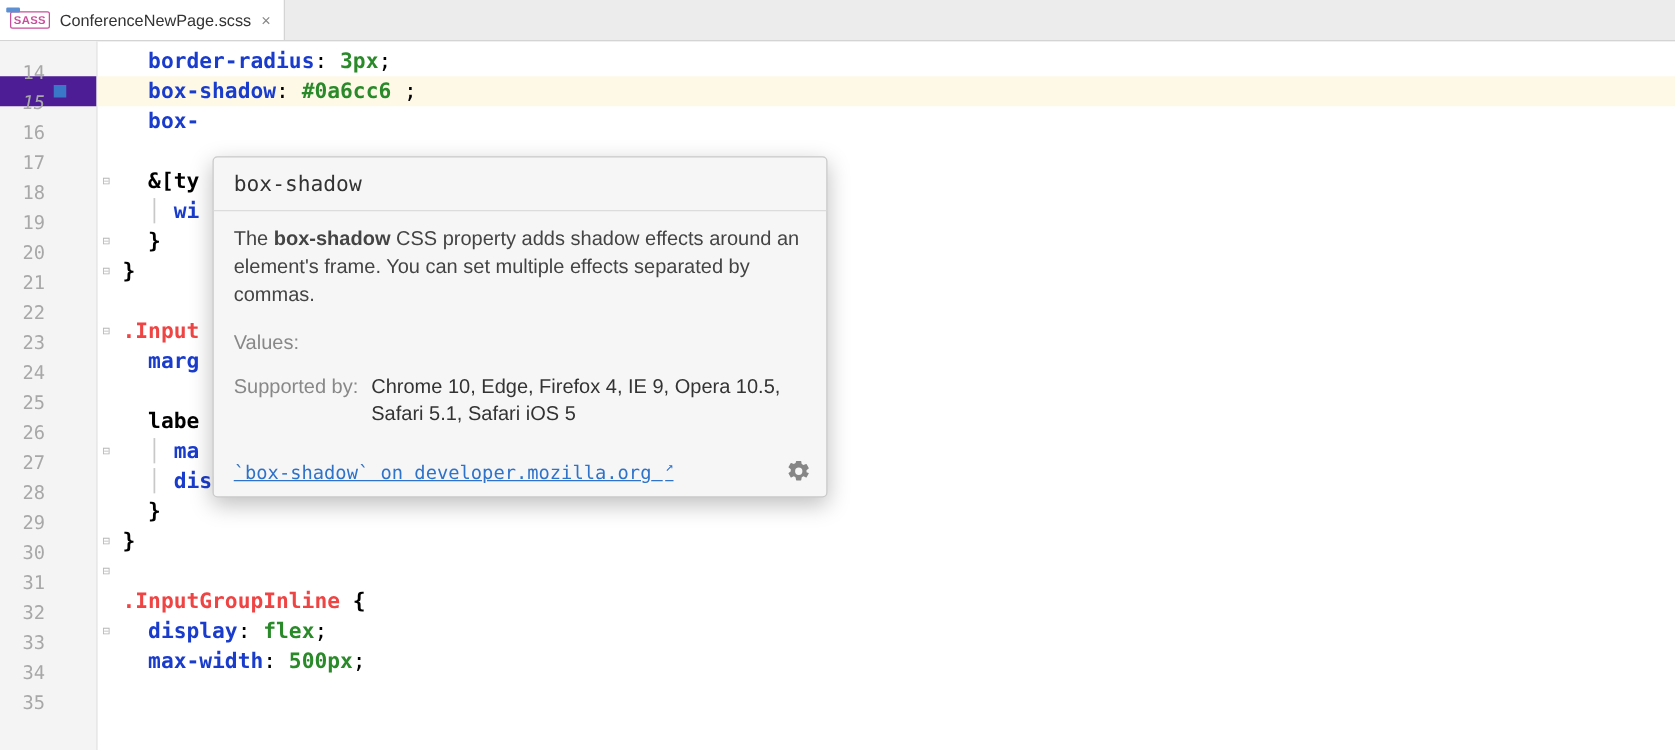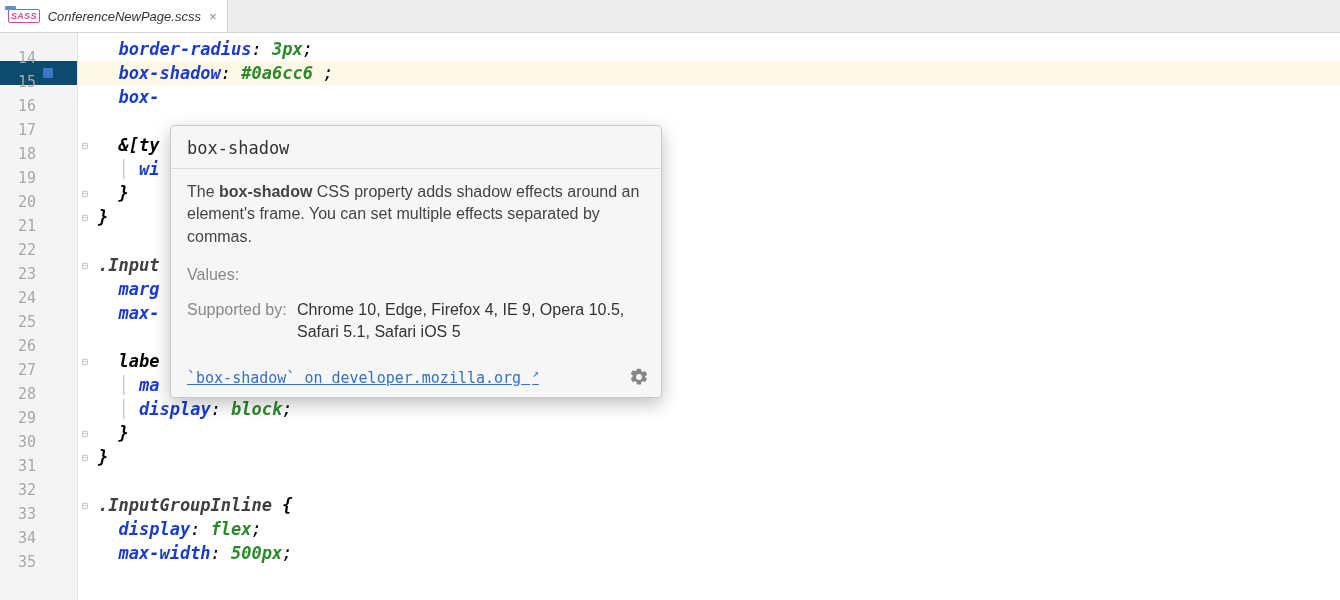--- a/index.html
+++ b/index.html
@@ -1,34 +1,34 @@
 <!DOCTYPE html>
 <html><head>
 <meta charset="utf-8">
 <style>
   html,body{margin:0;padding:0;font-family:"Menlo","Consolas",monospace;font-size:16px;background:#fff;color:#000;}
   .window{width:1340px;height:600px;overflow:hidden;position:relative;background:#fff;}
   .tabbar{height:32px;background:#ececec;border-bottom:1px solid #d4d4d4;display:flex;align-items:stretch;}
-  .tab{background:#fff;border-right:1px solid #d4d4d4;display:flex;align-items:center;padding:0 10px 0 8px;gap:8px;font-family:-apple-system,BlinkMacSystemFont,"Segoe UI",sans-serif;font-size:13px;color:#333;font-style:italic;}
+  .tab{background:#fff;border-right:1px solid #d4d4d4;display:flex;align-items:center;padding:0 10px 0 8px;gap:8px;font-family:-apple-system,BlinkMacSystemFont,"Segoe UI",sans-serif;font-size:13px;color:#333;}
   .sass-badge{display:inline-block;background:#fff;border:1px solid #c94f9c;color:#c94f9c;font-weight:bold;font-size:9px;line-height:12px;padding:0 2px;border-radius:2px;font-family:sans-serif;letter-spacing:0.3px;position:relative;}
   .sass-badge::before{content:"";position:absolute;left:-4px;top:-4px;width:11px;height:4px;background:#5c90d2;border-radius:1px;}
   .close-x{color:#888;font-size:13px;line-height:1;}
   .editor-area{height:568px;display:flex;position:relative;}
   .gutter{width:78px;background:#f4f4f4;border-right:1px solid #e4e4e4;box-sizing:border-box;padding-top:4px;}
   .gutter-line{height:24px;display:flex;align-items:center;}
   .lineno{width:36px;text-align:right;color:#a8a8a8;font-size:15px;padding-right:2px;margin-top:17px;}
   .marker-col{width:20px;display:flex;align-items:center;justify-content:center;}
   .blue-sq{width:10px;height:10px;background:#3a77c8;}
   .fold-col{position:absolute;left:78px;top:4px;width:14px;height:100%;}
   .fold-mark{position:absolute;width:14px;height:24px;display:flex;align-items:center;justify-content:center;color:#b8b8b8;font-size:10px;}
-  .code{flex:1;padding:4px 0 0 20px;position:relative;font-style:italic;}
+  .code{flex:1;padding:4px 0 0 20px;position:relative;}
   .codeline{height:24px;line-height:24px;white-space:pre;font-size:17px;}
   .hl-row{position:absolute;left:0;right:0;height:24px;background:#fef9e7;z-index:0;}
   .kw{color:#1a3ccc;font-weight:bold;}
-  .cls{color:#404040;font-weight:bold;}
+  .cls{color:#ef4444;font-weight:bold;}
   .val{color:#2a8a2a;font-weight:bold;}
   .pn{color:#000;}
   .br{color:#000000;font-weight:bold;}
   .guide{color:#c8c8c8;}
 
   .popup{position:absolute;left:170px;top:92px;width:490px;background:#f6f6f6;border:1px solid #c9c9c9;border-radius:4px;box-shadow:0 6px 18px rgba(0,0,0,0.25);font-family:-apple-system,BlinkMacSystemFont,"Segoe UI",sans-serif;font-size:16px;color:#444;}
   .popup-title{padding:12px 16px 10px;font-size:17px;color:#333;font-family:"Menlo",monospace;border-bottom:1px solid #dcdcdc;}
   .popup-body{padding:12px 16px 12px;}
   .popup-body p{margin:0 0 16px 0;line-height:1.4;}
   .popup-body a{color:#2f72c9;text-decoration:none;}
@@ -56,21 +56,21 @@
 
   <div class="editor-area">
 
     <div class="hl-row" style="top:28px;left:78px;"></div>
 
     <div class="gutter">
       <div class="gutter-line">
           <span class="lineno">14</span>
           <span class="marker-col"></span>
         </div>
-      <div class="gutter-line" style="background:#0c4a6e;">
+      <div class="gutter-line" style="background:#4c1d95;font-style:italic;">
           <span class="lineno">15</span>
           <span class="marker-col">
             <span class="blue-sq"></span>
           </span>
         </div>
       <div class="gutter-line">
           <span class="lineno">16</span>
           <span class="marker-col"></span>
         </div>
       <div class="gutter-line">
@@ -167,21 +167,20 @@
       <div class="codeline" style="position:relative;z-index:1;">  <span class="kw">box-shadow</span><span class="pn">: </span><span class="val">#0a6cc6 </span><span class="pn">;</span></div>
       <div class="codeline">  <span class="kw">box-</span></div>
       <div class="codeline"></div>
       <div class="codeline">  <span class="br">&amp;[ty</span></div>
       <div class="codeline">  <span class="guide">│ </span><span class="kw">wi</span></div>
       <div class="codeline">  <span class="br">}</span></div>
       <div class="codeline"><span class="br">}</span></div>
       <div class="codeline"></div>
       <div class="codeline"><span class="cls">.Input</span></div>
       <div class="codeline">  <span class="kw">marg</span></div>
-      <div class="codeline">  <span class="kw">max-</span></div>
       <div class="codeline"></div>
       <div class="codeline">  <span class="br">labe</span></div>
       <div class="codeline">  <span class="guide">│ </span><span class="kw">ma</span></div>
       <div class="codeline">  <span class="guide">│ </span><span class="kw">display</span><span class="pn">: </span><span class="val">block</span><span class="pn">;</span></div>
       <div class="codeline">  <span class="br">}</span></div>
       <div class="codeline"><span class="br">}</span></div>
       <div class="codeline"></div>
       <div class="codeline"><span class="cls">.InputGroupInline</span><span class="br"> {</span></div>
       <div class="codeline">  <span class="kw">display</span><span class="pn">: </span><span class="val">flex</span><span class="pn">;</span></div>
       <div class="codeline">  <span class="kw">max-width</span><span class="pn">: </span><span class="val">500px</span><span class="pn">;</span></div>

